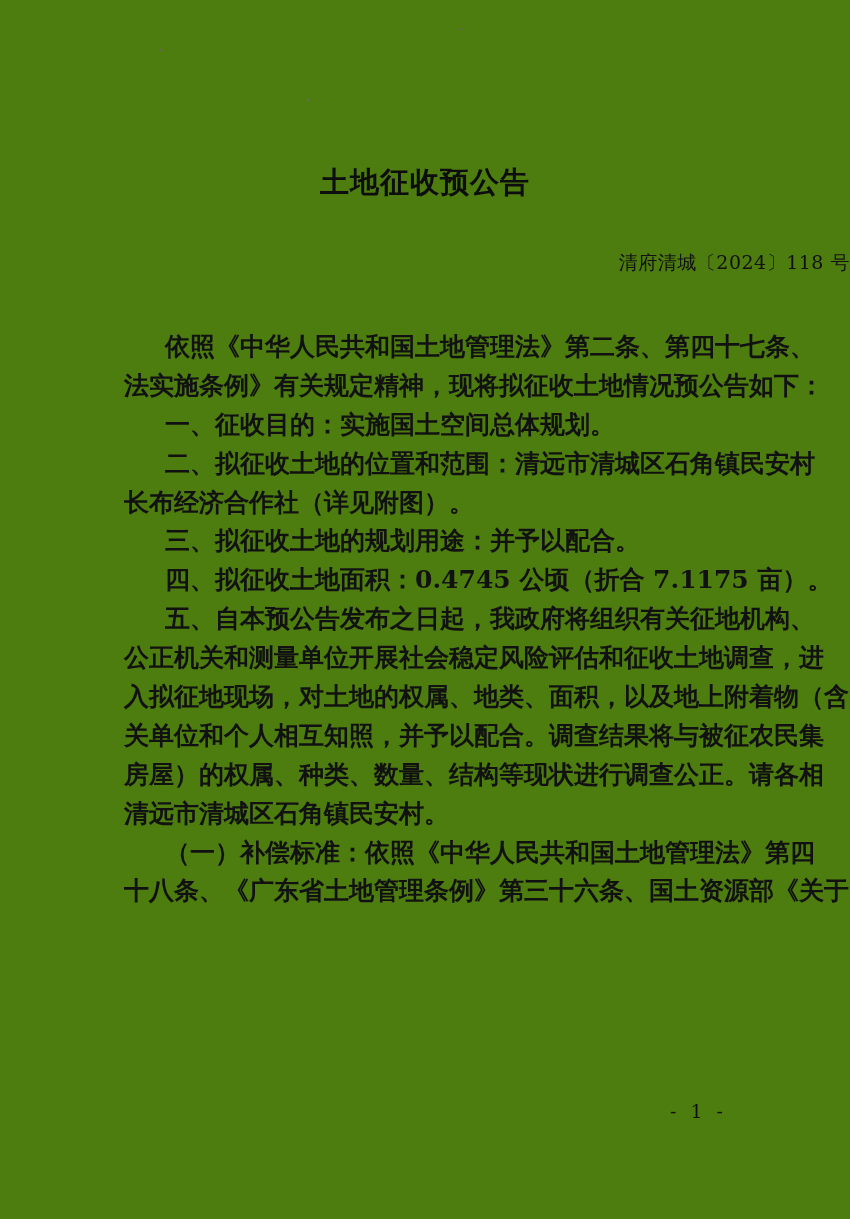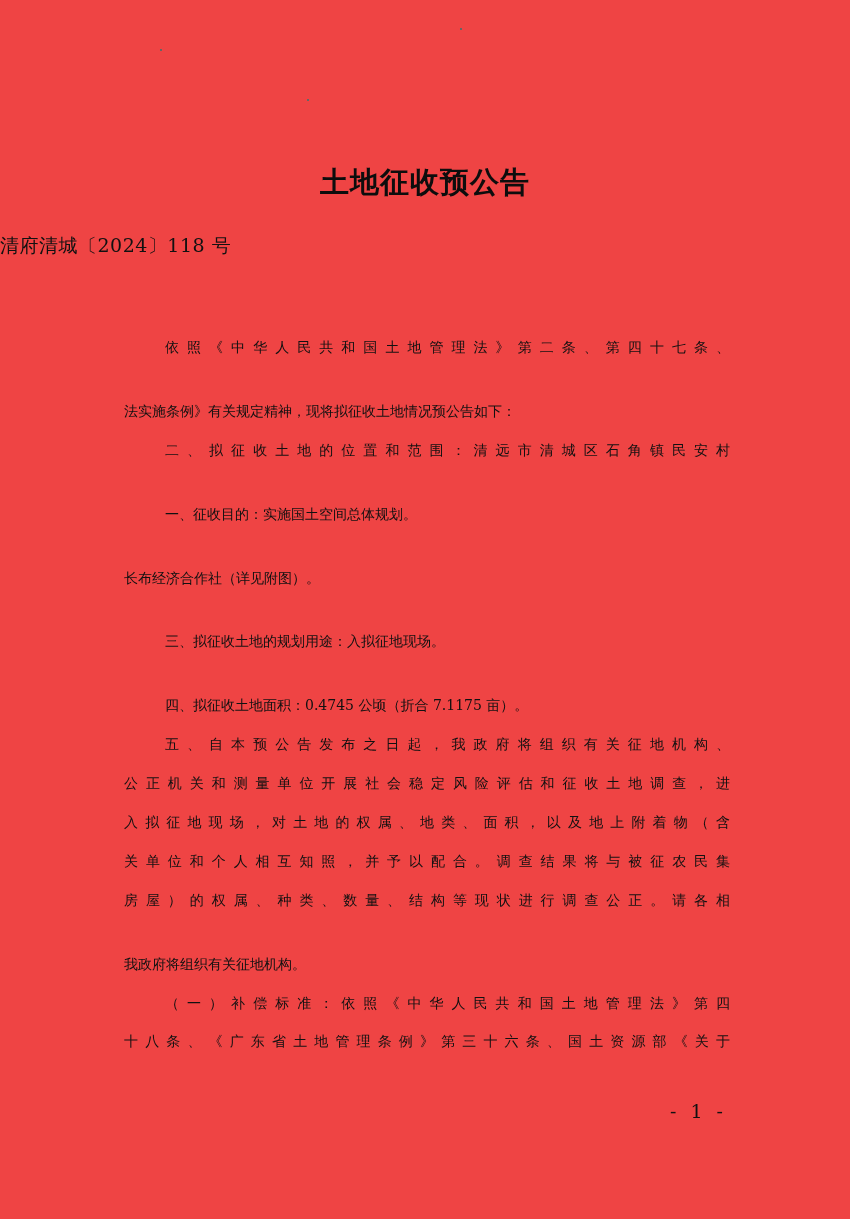--- a/index.html
+++ b/index.html
@@ -1,54 +1,54 @@
 <!DOCTYPE html>
 <html><head>
 <meta charset="utf-8">
 <style>
   html, body { margin: 0; padding: 0; background: #ffffff; }
   body { width: 850px; height: 1219px; position: relative; overflow: hidden;
          font-family: "DejaVu Serif", "Liberation Serif", serif; color: #111; }
-  .page { position: absolute; left: 0; top: 0; width: 850px; height: 1219px; background: #ef4444; }
+  .page { position: absolute; left: 0; top: 0; width: 850px; height: 1219px; background: #4d7c0f; }
   .title { position: absolute; top: 163px; left: 0; width: 850px; text-align: center;
            font-family: "DejaVu Sans", sans-serif; font-weight: bold; font-size: 29px; letter-spacing: 1px; color: #0d0d0d; }
-  .docno { position: absolute; top: 233px; left: 0; width: 850px; text-align: left;
+  .docno { position: absolute; top: 250px; left: 0; width: 850px; text-align: right;
            font-size: 19px; color: #111; letter-spacing: 0.5px; }
   .body { position: absolute; top: 328px; left: 124px; width: 606px; }
-  .line { height: 38.9px; line-height: 38.9px; font-size: 14px; white-space: nowrap;
-          text-align: justify; text-align-last: justify; letter-spacing: 0; }
+  .line { height: 38.9px; line-height: 38.9px; font-size: 25px; white-space: nowrap;
+          text-align: justify; text-align-last: justify; letter-spacing: 0; font-weight: bold; }
   .line.indent { padding-left: 41px; }
-  .line.last { text-align-last: left; margin-top: 25px; }
+  .line.last { text-align-last: left; }
   .pagenum { position: absolute; top: 1100px; left: 670px; font-size: 19px; color: #111;
              letter-spacing: 4px; }
   .speck { position: absolute; width: 2px; height: 2px; background: #666; }
 </style>
 </head>
 <body>
 
 <div class="page">
   <div class="speck" style="left:160px;top:49px;"></div>
   <div class="speck" style="left:460px;top:28px;"></div>
   <div class="speck" style="left:307px;top:99px;"></div>
 
   <div class="title">土地征收预公告</div>
   <div class="docno">清府清城〔2024〕118 号</div>
 
   <div class="body">
     <div class="line indent">依照《中华人民共和国土地管理法》第二条、第四十七条、</div>
     <div class="line last">法实施条例》有关规定精神，现将拟征收土地情况预公告如下：</div>
+    <div class="line indent last">一、征收目的：实施国土空间总体规划。</div>
     <div class="line indent">二、拟征收土地的位置和范围：清远市清城区石角镇民安村</div>
-    <div class="line indent last">一、征收目的：实施国土空间总体规划。</div>
     <div class="line last">长布经济合作社（详见附图）。</div>
-    <div class="line indent last">三、拟征收土地的规划用途：入拟征地现场。</div>
+    <div class="line indent last">三、拟征收土地的规划用途：并予以配合。</div>
     <div class="line indent last">四、拟征收土地面积：0.4745 公顷（折合 7.1175 亩）。</div>
     <div class="line indent">五、自本预公告发布之日起，我政府将组织有关征地机构、</div>
     <div class="line">公正机关和测量单位开展社会稳定风险评估和征收土地调查，进</div>
     <div class="line">入拟征地现场，对土地的权属、地类、面积，以及地上附着物（含</div>
     <div class="line">关单位和个人相互知照，并予以配合。调查结果将与被征农民集</div>
     <div class="line">房屋）的权属、种类、数量、结构等现状进行调查公正。请各相</div>
-    <div class="line last">我政府将组织有关征地机构。</div>
+    <div class="line last">清远市清城区石角镇民安村。</div>
     <div class="line indent">（一）补偿标准：依照《中华人民共和国土地管理法》第四</div>
     <div class="line">十八条、《广东省土地管理条例》第三十六条、国土资源部《关于</div>
   </div>
 
   <div class="pagenum">- 1 -</div>
 </div>
 
 </body></html>

